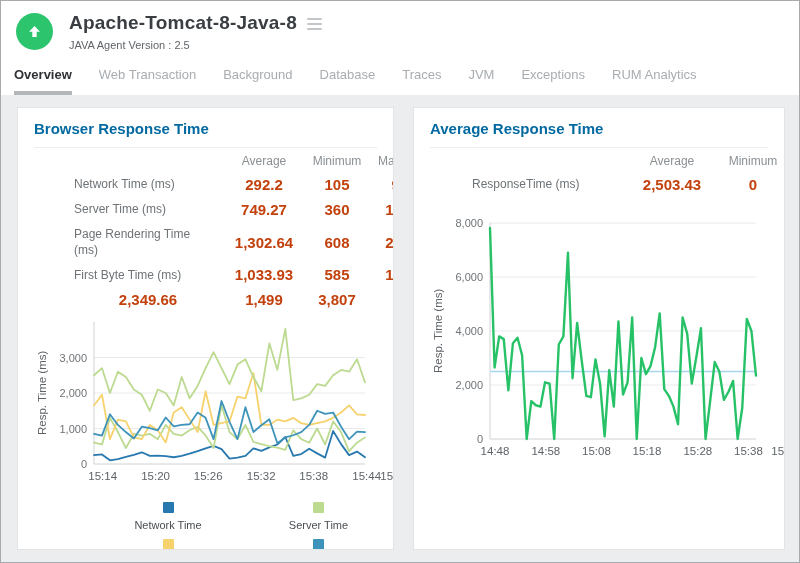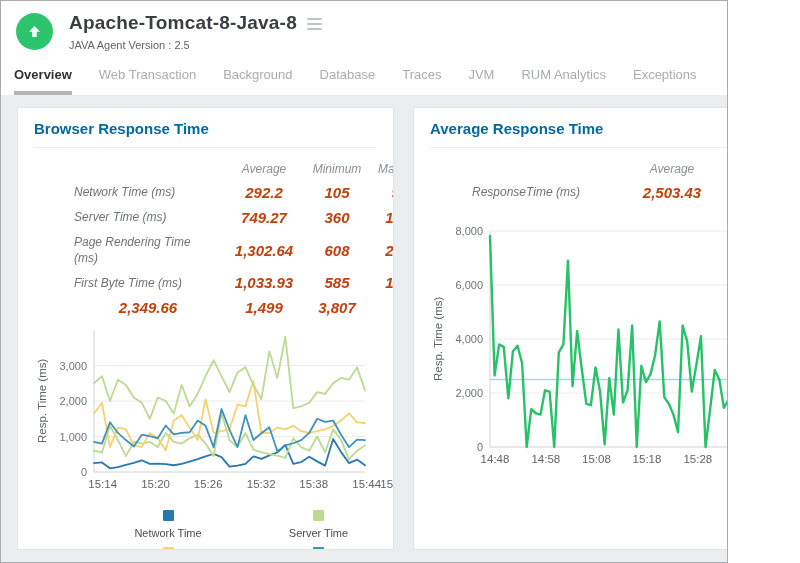--- a/index.html
+++ b/index.html
@@ -1,19 +1,19 @@
 <!DOCTYPE html>
 <html><head>
 <meta charset="utf-8">
 <style>
   * { box-sizing: border-box; margin: 0; padding: 0; }
   html,body { background:#fff; }
   body { font-family: "Liberation Sans", sans-serif; }
   .screen {
-    width: 728px; height: 563px;
+    width: 800px; height: 563px;
     border: 1px solid #a7abae;
     background: #fff;
     overflow: hidden;
     position: relative;
   }
   
   .app-header { display:flex; align-items:flex-start; padding:11px 16px 0 15px; background:#fff; }
   .app-icon { width:37px; height:37px; border-radius:50%; background:#2dc46e; flex:0 0 37px;
               display:flex; align-items:center; justify-content:center; margin-top:1px; }
   .app-icon svg { width:17px; height:17px; }
@@ -28,21 +28,21 @@
   .tab { font-size:13px; color:#a8adb1; padding:6px 0 9px 0; cursor:pointer; white-space:nowrap; border-bottom:4px solid transparent; }
   .tab.active { color:#2e3236; font-weight:bold; border-bottom:4px solid #b4b7ba; }
   
   .content { background:#ebedee; height:475px; padding:12px 16px 0 16px; display:flex; gap:19px; }
   .panel { background:#fff; border:1px solid #e2e4e6; height:443px; overflow:hidden; padding:12px 0 0 16px; }
   .panel-left { width:377px; flex:0 0 377px; }
   .panel-right { width:372px; flex:0 0 372px; }
   .panel-title { font-size:15px; font-weight:700; color:#0369a1; padding-bottom:10px; }
   .divider { border-bottom:1px solid #ededee; margin-right:16px; }
   
-  .metrics-table { margin-top:10px;font-style:italic; }
+  .metrics-table { margin-top:2px; }
   .trow { display:grid; align-items:center; padding:4px 0; }
   .p-left .trow { grid-template-columns:148px 84px 62px 72px; padding-left:40px; }
   .p-right .trow { grid-template-columns:150px 100px 62px 72px; padding-left:42px; }
   .thead .tcell { font-size:12px; color:#8b9094; font-weight:400; }
   .tlabel { font-size:12px; color:#6e7377; line-height:1.35; padding-right:10px; }
   .tcell { text-align:center; font-size:15px; font-weight:600; color:#c2410c; }
   .thead { padding-bottom:4px; }
   
   .chart-row { display:flex; align-items:stretch; padding-right:28px; }
   .c0 .chart-row { height:142px; margin-top:10px; }
@@ -84,22 +84,22 @@
     </div>
   </header>
 
   <nav class="tabs">
     <div class="tab active">Overview</div>
     <div class="tab">Web Transaction</div>
     <div class="tab">Background</div>
     <div class="tab">Database</div>
     <div class="tab">Traces</div>
     <div class="tab">JVM</div>
+    <div class="tab">Exceptions</div>
     <div class="tab">RUM Analytics</div>
-    <div class="tab">Exceptions</div>
   </nav>
 
   <main class="content">
 
     <section class="panel panel-left p-left">
       <h2 class="panel-title">Browser Response Time</h2>
       <div class="divider"></div>
 
       <div class="metrics-table">
         <div class="trow thead">

